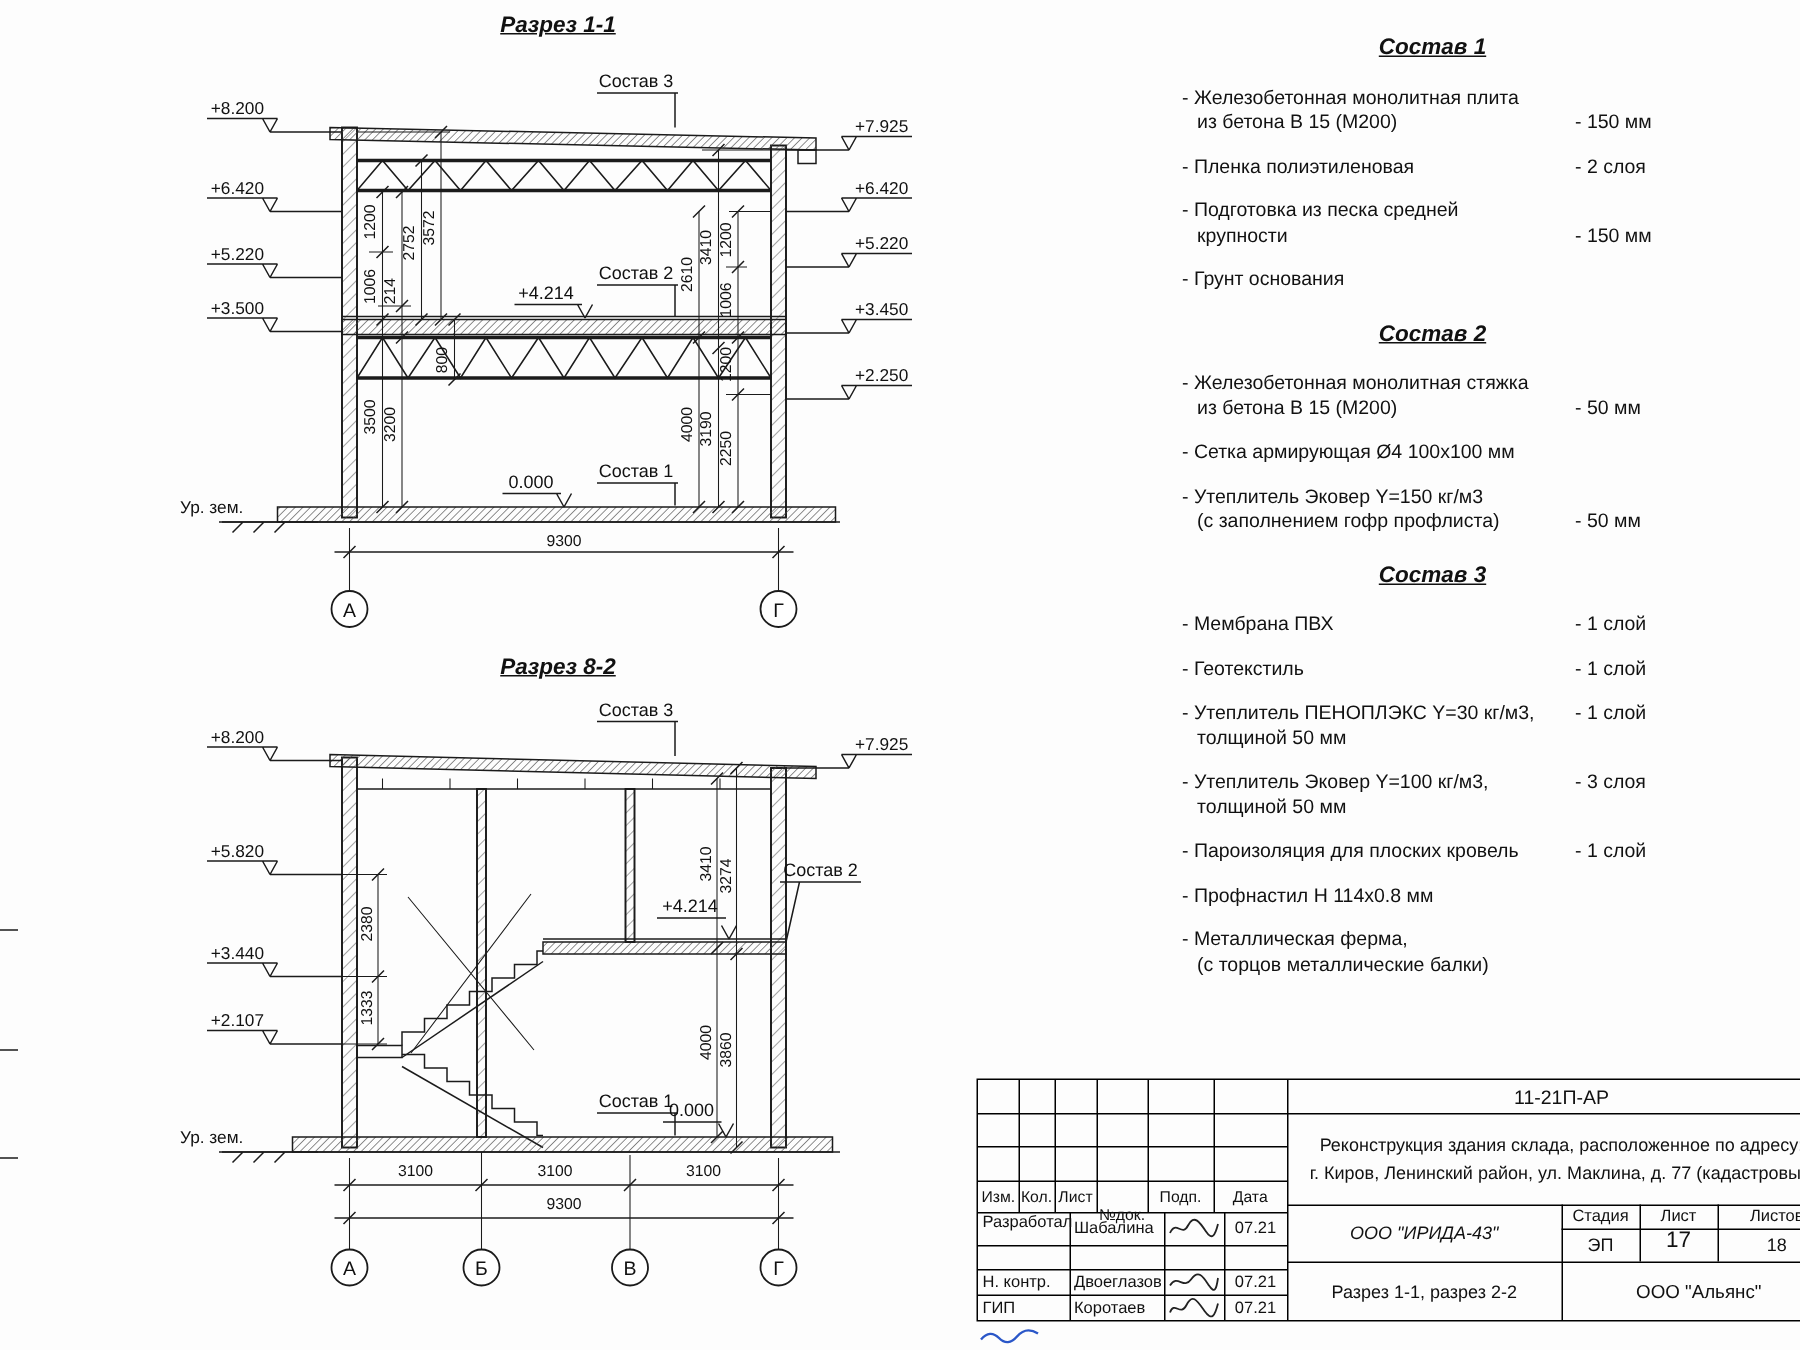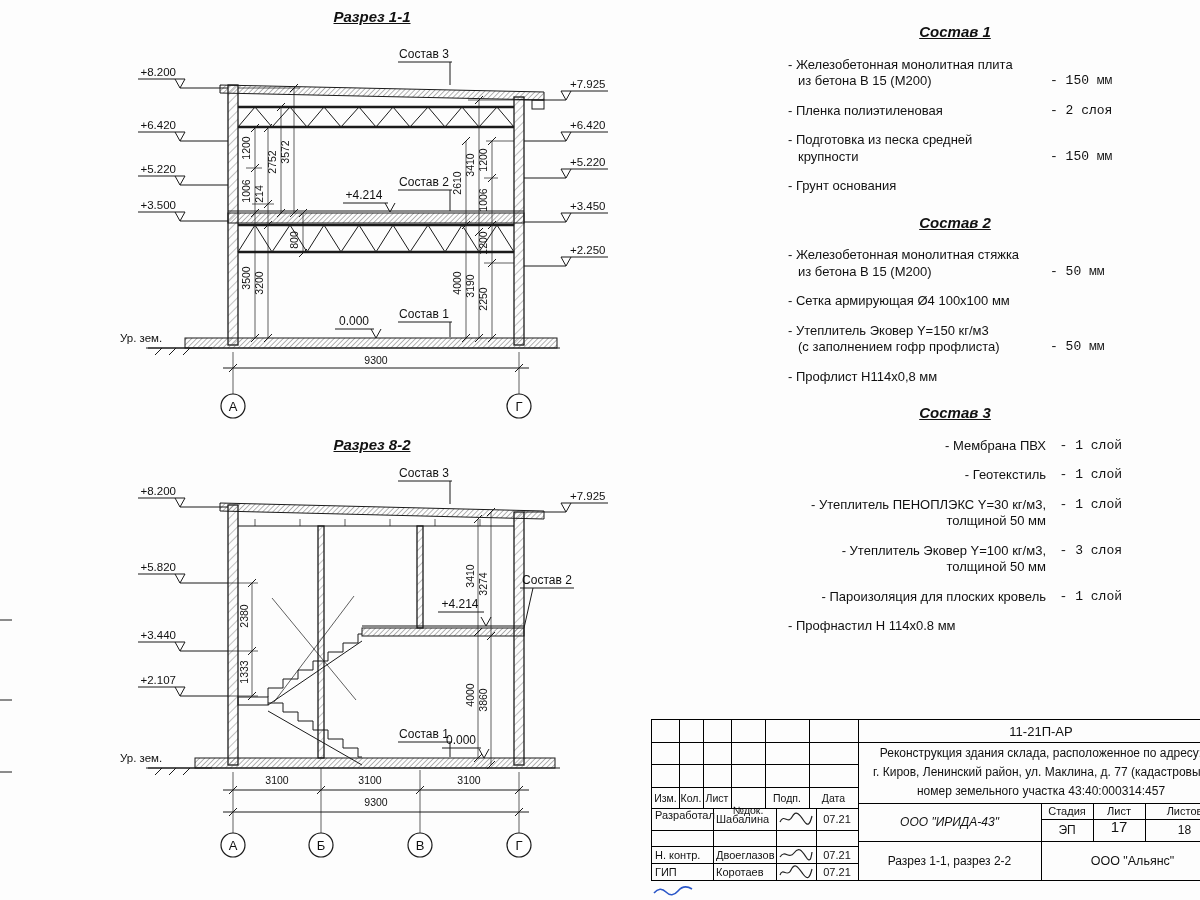--- a/index.html
+++ b/index.html
@@ -22,24 +22,24 @@
   .tx .ax{font-size:13px;}
   .sec-title{position:absolute;width:160px;text-align:center;font-size:15px;font-weight:bold;
              font-style:italic;text-decoration:underline;}
   
   .comp{position:absolute;left:788px;top:24px;width:334px;font-size:13px;line-height:16.5px;}
   .comp-h{font-size:15px;font-weight:bold;font-style:italic;text-decoration:underline;
           text-align:center;margin:20px 0 16px 0;}
   .comp-h.first{margin-top:0;}
   .ci{display:flex;margin-bottom:13px;}
   .ci.v-bot{align-items:flex-end;}
-  .ci.v-top{align-items:flex-start;text-align:right;}
+  .ci.v-top{align-items:flex-start;}
   .ct{flex:1;}
   .ind{margin-left:10px;}
-  .cv{width:72px;padding-left:4px;white-space:nowrap;font-family:Liberation Mono, monospace;}
+  .cv{width:72px;padding-left:4px;white-space:nowrap;}
   
   .tb{position:absolute;left:651px;top:719px;width:572px;height:160px;border:1.6px solid #000;
       font-size:11px;}
   .tb .v{position:absolute;width:1px;background:#000;}
   .tb .h{position:absolute;height:1px;background:#000;}
   .tb .c{position:absolute;display:flex;align-items:center;justify-content:center;
          text-align:center;overflow:hidden;}
   .tb .cl{justify-content:flex-start;padding-left:3px;text-align:left;}
   .tb .it{font-style:italic;}
   .tb .desc{flex-direction:column;line-height:19px;font-size:12px;}
@@ -298,25 +298,20 @@
           <div>- Сетка армирующая Ø4 100х100 мм</div>
         </div>
   </div>
   <div class="ci v-bot">
     <div class="ct">
           <div>- Утеплитель Эковер Y=150 кг/м3</div>
       <div class="ind">(с заполнением гофр профлиста)</div>
         </div>
     <div class="cv">- 50 мм</div>
   </div>
-  <div class="ci">
-    <div class="ct">
-          <div>- Профлист Н114х0,8 мм</div>
-        </div>
-  </div>
 
   <div class="comp-h">Состав 3</div>
 
   <div class="ci v-top">
     <div class="ct">
           <div>- Мембрана ПВХ</div>
         </div>
     <div class="cv">- 1 слой</div>
   </div>
   <div class="ci v-top">
@@ -341,20 +336,26 @@
   </div>
   <div class="ci v-top">
     <div class="ct">
           <div>- Пароизоляция для плоских кровель</div>
         </div>
     <div class="cv">- 1 слой</div>
   </div>
   <div class="ci">
     <div class="ct">
           <div>- Профнастил Н 114х0.8 мм</div>
+        </div>
+  </div>
+  <div class="ci">
+    <div class="ct">
+          <div>- Металлическая ферма,</div>
+      <div class="ind">(с торцов металлические балки)</div>
         </div>
   </div>
 </div>
 
 <div class="tb">
 
   <div class="v" style="left:206px;top:0;height:160px"></div>
   <div class="v" style="left:27px;top:0;height:88px"></div>
   <div class="v" style="left:51px;top:0;height:88px"></div>
   <div class="v" style="left:79px;top:0;height:88px"></div>
@@ -376,21 +377,20 @@
   <div class="h" style="left:0;top:143px;width:206px"></div>
   <div class="h" style="left:206px;top:83px;width:366px"></div>
   <div class="h" style="left:389px;top:99px;width:183px"></div>
   <div class="h" style="left:206px;top:121px;width:366px"></div>
 
   <div class="c" style="left:206px;top:0;width:366px;height:22px;font-size:13px">11-21П-АР</div>
 
   <div class="c desc" style="left:206px;top:22px;width:366px;height:61px">
     <div>Реконструкция здания склада, расположенное по адресу:</div>
     <div>г. Киров, Ленинский район, ул. Маклина, д. 77 (кадастровым</div>
-    <div>номер земельного участка 43:40:000314:457</div>
   </div>
 
   <div class="c small" style="left:0;top:67px;width:27px;height:21px">Изм.</div>
   <div class="c small" style="left:27px;top:67px;width:24px;height:21px">Кол.</div>
   <div class="c small" style="left:51px;top:67px;width:28px;height:21px">Лист</div>
   <div class="c small" style="left:79px;top:79px;width:34px;height:21px">№док.</div>
   <div class="c small" style="left:113px;top:67px;width:44px;height:21px">Подп.</div>
   <div class="c small" style="left:157px;top:67px;width:49px;height:21px">Дата</div>
 
   <div class="c cl" style="left:0;top:84px;width:61px;height:22px">Разработал</div>

